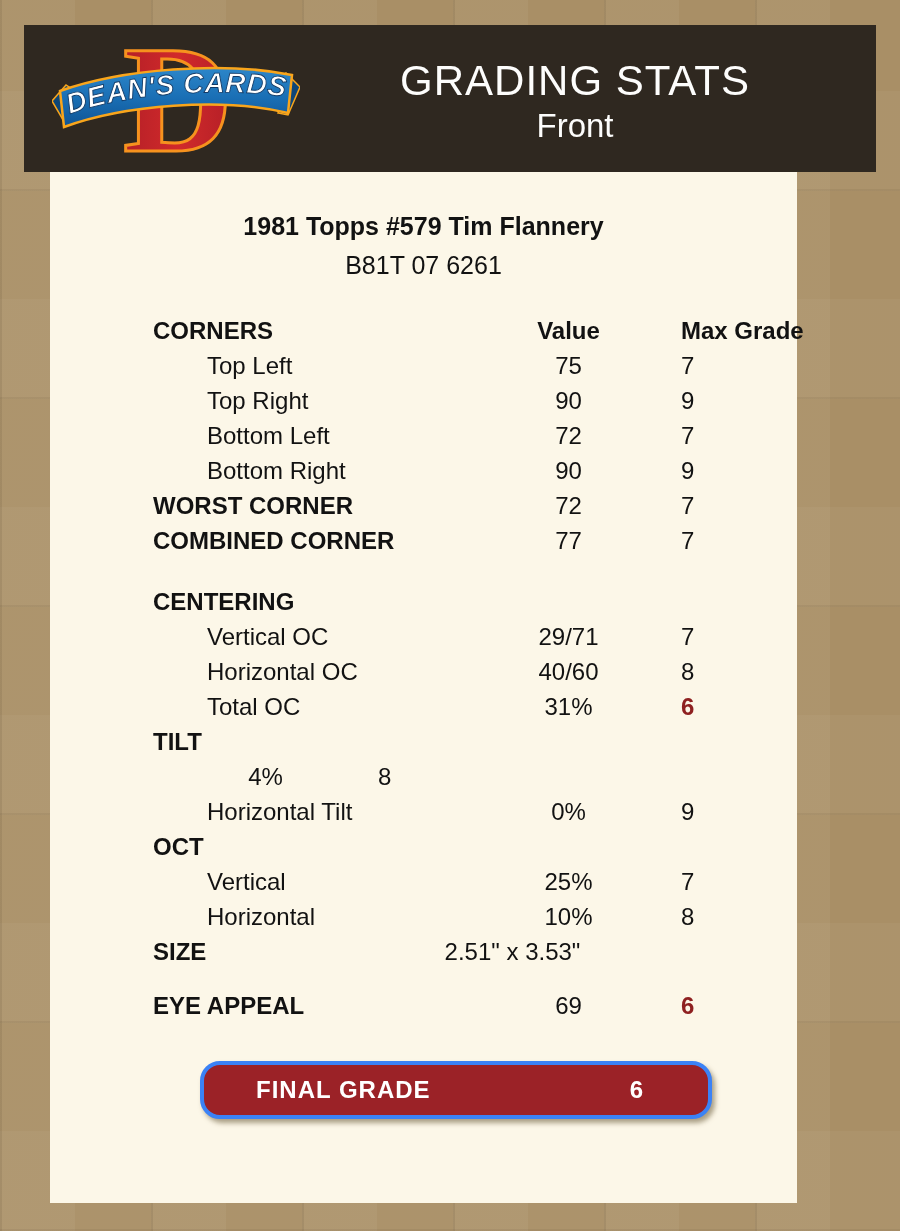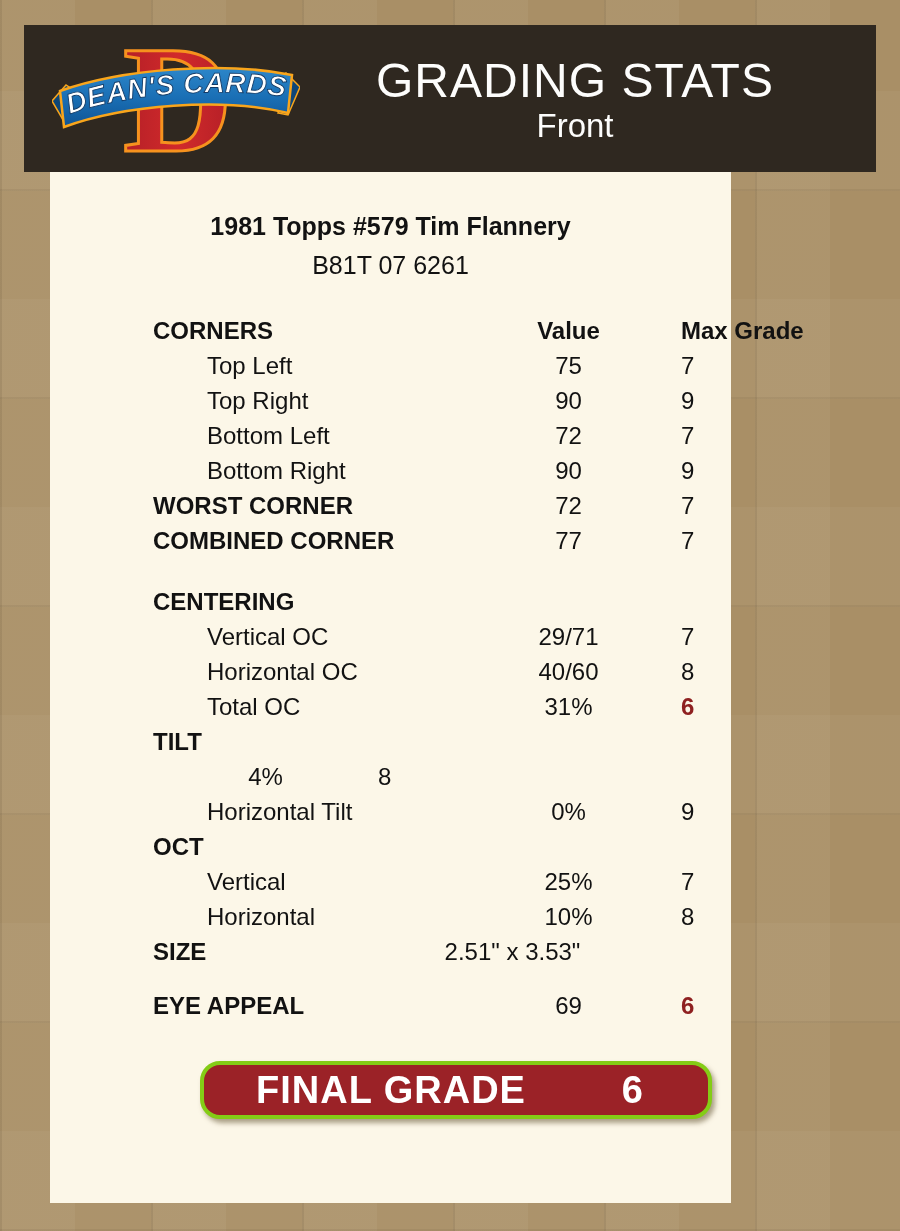--- a/index.html
+++ b/index.html
@@ -9,33 +9,33 @@
     font-family:"Liberation Sans", sans-serif;
     background-color:#a98f66;
     background-image:
       repeating-linear-gradient(90deg, rgba(60,45,25,0.10) 0 2px, transparent 2px 151px),
       repeating-linear-gradient(0deg, rgba(60,45,25,0.07) 0 2px, transparent 2px 208px),
       repeating-linear-gradient(90deg, rgba(255,250,235,0.05) 0 75px, transparent 75px 151px),
       repeating-linear-gradient(0deg, rgba(255,250,235,0.04) 0 100px, transparent 100px 208px);
     overflow:hidden;
   }
   .body-panel{
-    position:absolute;left:50px;top:170px;width:681px;height:1033px;
+    position:absolute;left:50px;top:170px;width:747px;height:1033px;
     background:#fcf7e8;
   }
   .header-banner{
     position:absolute;left:24px;top:25px;width:852px;height:147px;
     background:#2f2820;
   }
   .logo{position:absolute;left:28px;top:4px;width:248px;height:140px;}
   .header-titles{
     position:absolute;left:250px;top:0;width:602px;height:147px;
     text-align:center;color:#fdfdfc;
   }
-  .header-title{margin-top:33px;font-size:48px;line-height:46px;letter-spacing:1px;}
+  .header-title{margin-top:33px;font-size:42px;line-height:46px;letter-spacing:1px;}
   .header-subtitle{font-size:33px;line-height:44px;}
   .card-title{
     position:absolute;left:0;top:42px;width:100%;text-align:center;
     font-size:25px;font-weight:bold;color:#121212;
   }
   .card-code{
     position:absolute;left:0;top:81px;width:100%;text-align:center;
     font-size:25px;color:#121212;
   }
   .stats-table{
@@ -50,26 +50,26 @@
   .row.header .cell-value,
   .row.header .cell-max,
   .row.section .cell-label{font-weight:bold;}
   .row.item .cell-label{padding-left:54px;}
   .cell-max.red{color:#8e2020;font-weight:bold;}
   .cell-value.wide{transform:translateX(-56px);}
   .final-grade-button{
     position:absolute;left:150px;top:891px;width:512px;height:58px;
     box-sizing:border-box;
     background:#9b2227;
-    border:4px solid #84cc16;
+    border:4px solid #3b82f6;
     border-radius:20px;
     box-shadow:3px 4px 5px rgba(125,110,80,0.65);
     display:flex;align-items:center;justify-content:space-between;
     padding:0 64px 0 52px;
-    color:#ffffff;font-size:38px;font-weight:bold;letter-spacing:1px;
+    color:#ffffff;font-size:24px;font-weight:bold;letter-spacing:1px;
     cursor:pointer;
   }
 </style>
 </head>
 <body>
 
 <div class="page">
 
   <div class="body-panel">
 

